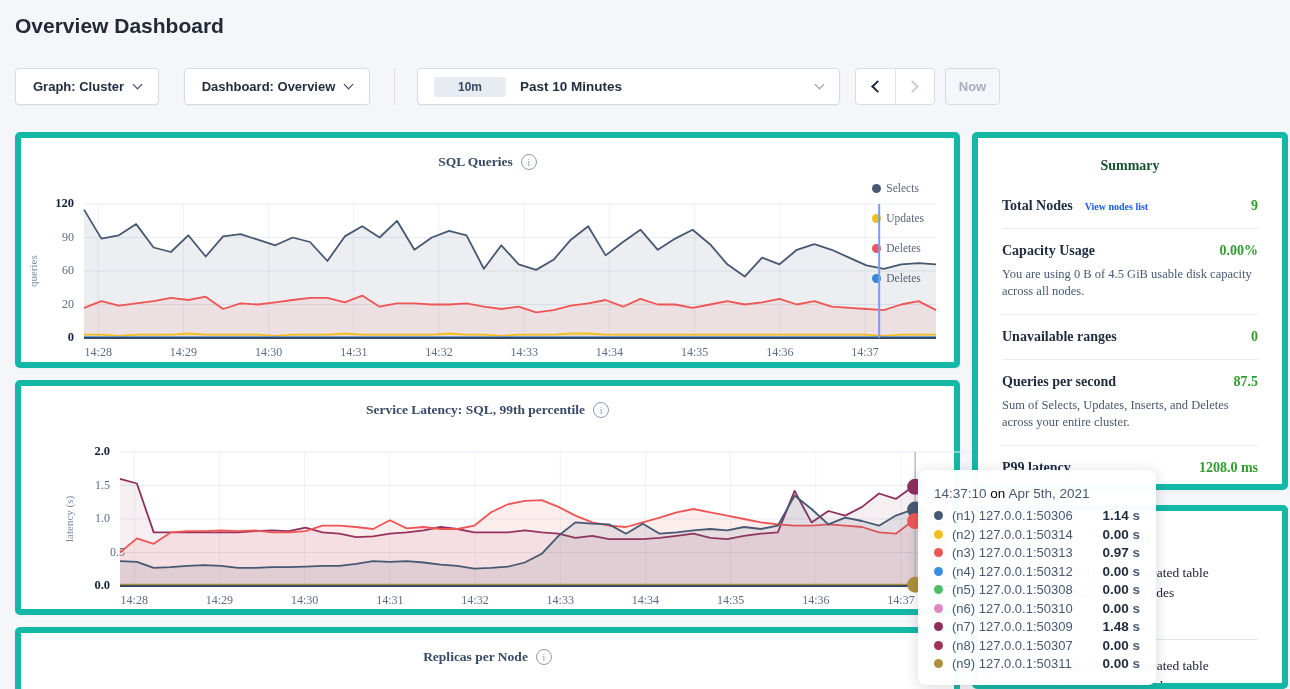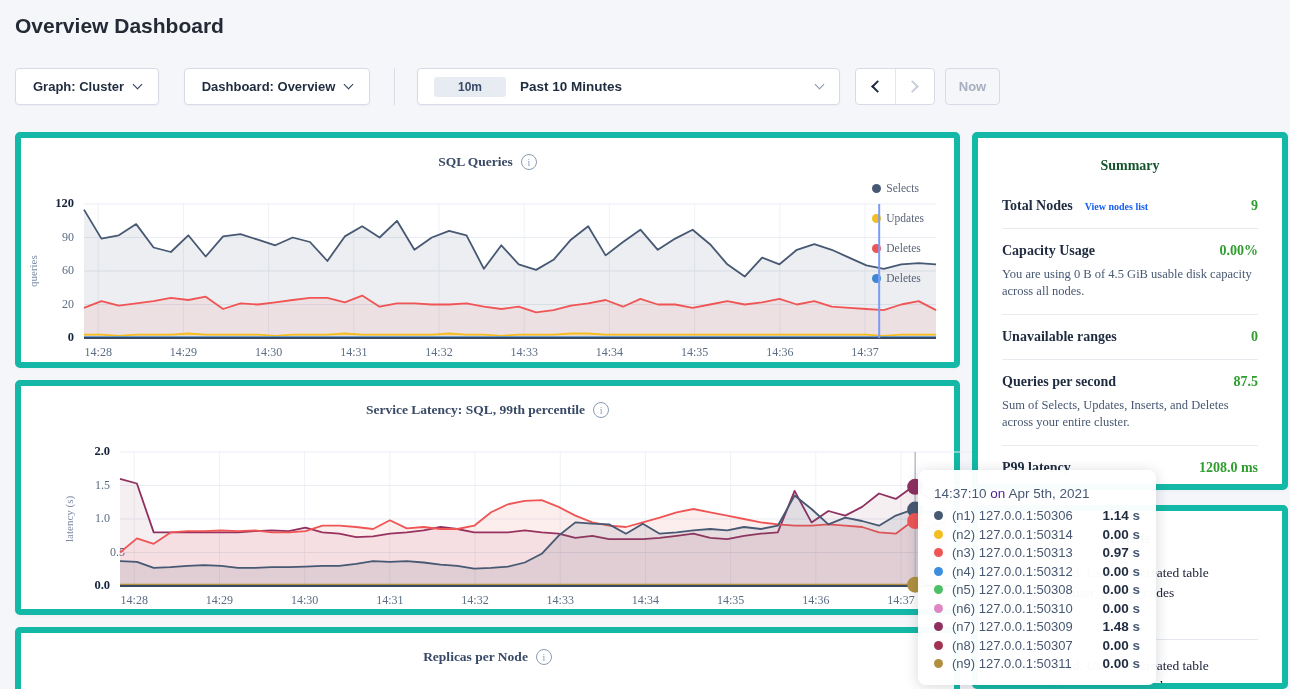--- a/index.html
+++ b/index.html
@@ -59,21 +59,21 @@
   
   .events-card { padding:20px 26px 8px 26px; overflow:hidden; }
   .event-item { font-size:13.5px; color:#20253a; line-height:20px; margin-top:16px; cursor:pointer; }
   .event-item.first { margin-bottom:36px; }
   .event-divider { border-top:1px solid #e4e8ee; margin:0 -2px; }
 
   
   .tooltip { position:absolute; left:918px; top:470px; width:238px; background:rgba(255,255,255,0.97);
              border-radius:8px; box-shadow:0 2px 14px rgba(30,40,60,0.18); padding:16px 16px 14px 16px; z-index:50; }
   .tt-head { font-size:13.5px; color:#475872; margin-bottom:7px; }
-  .tt-on { color:#4c1d95; }
+  .tt-on { color:#000000; }
   .tt-row { display:flex; align-items:center; margin-top:3.5px; }
   .tt-dot { width:9px; height:9px; border-radius:50%; margin-right:9px; flex:none; }
   .tt-label { font-size:13px; color:#475872; }
   .tt-val { margin-left:auto; font-size:13.5px; font-weight:700; color:#1f2b3f; }
   .tt-unit { font-weight:600; color:#475872; }
 </style>
 </head>
 <body>
 
 <div class="screen">

